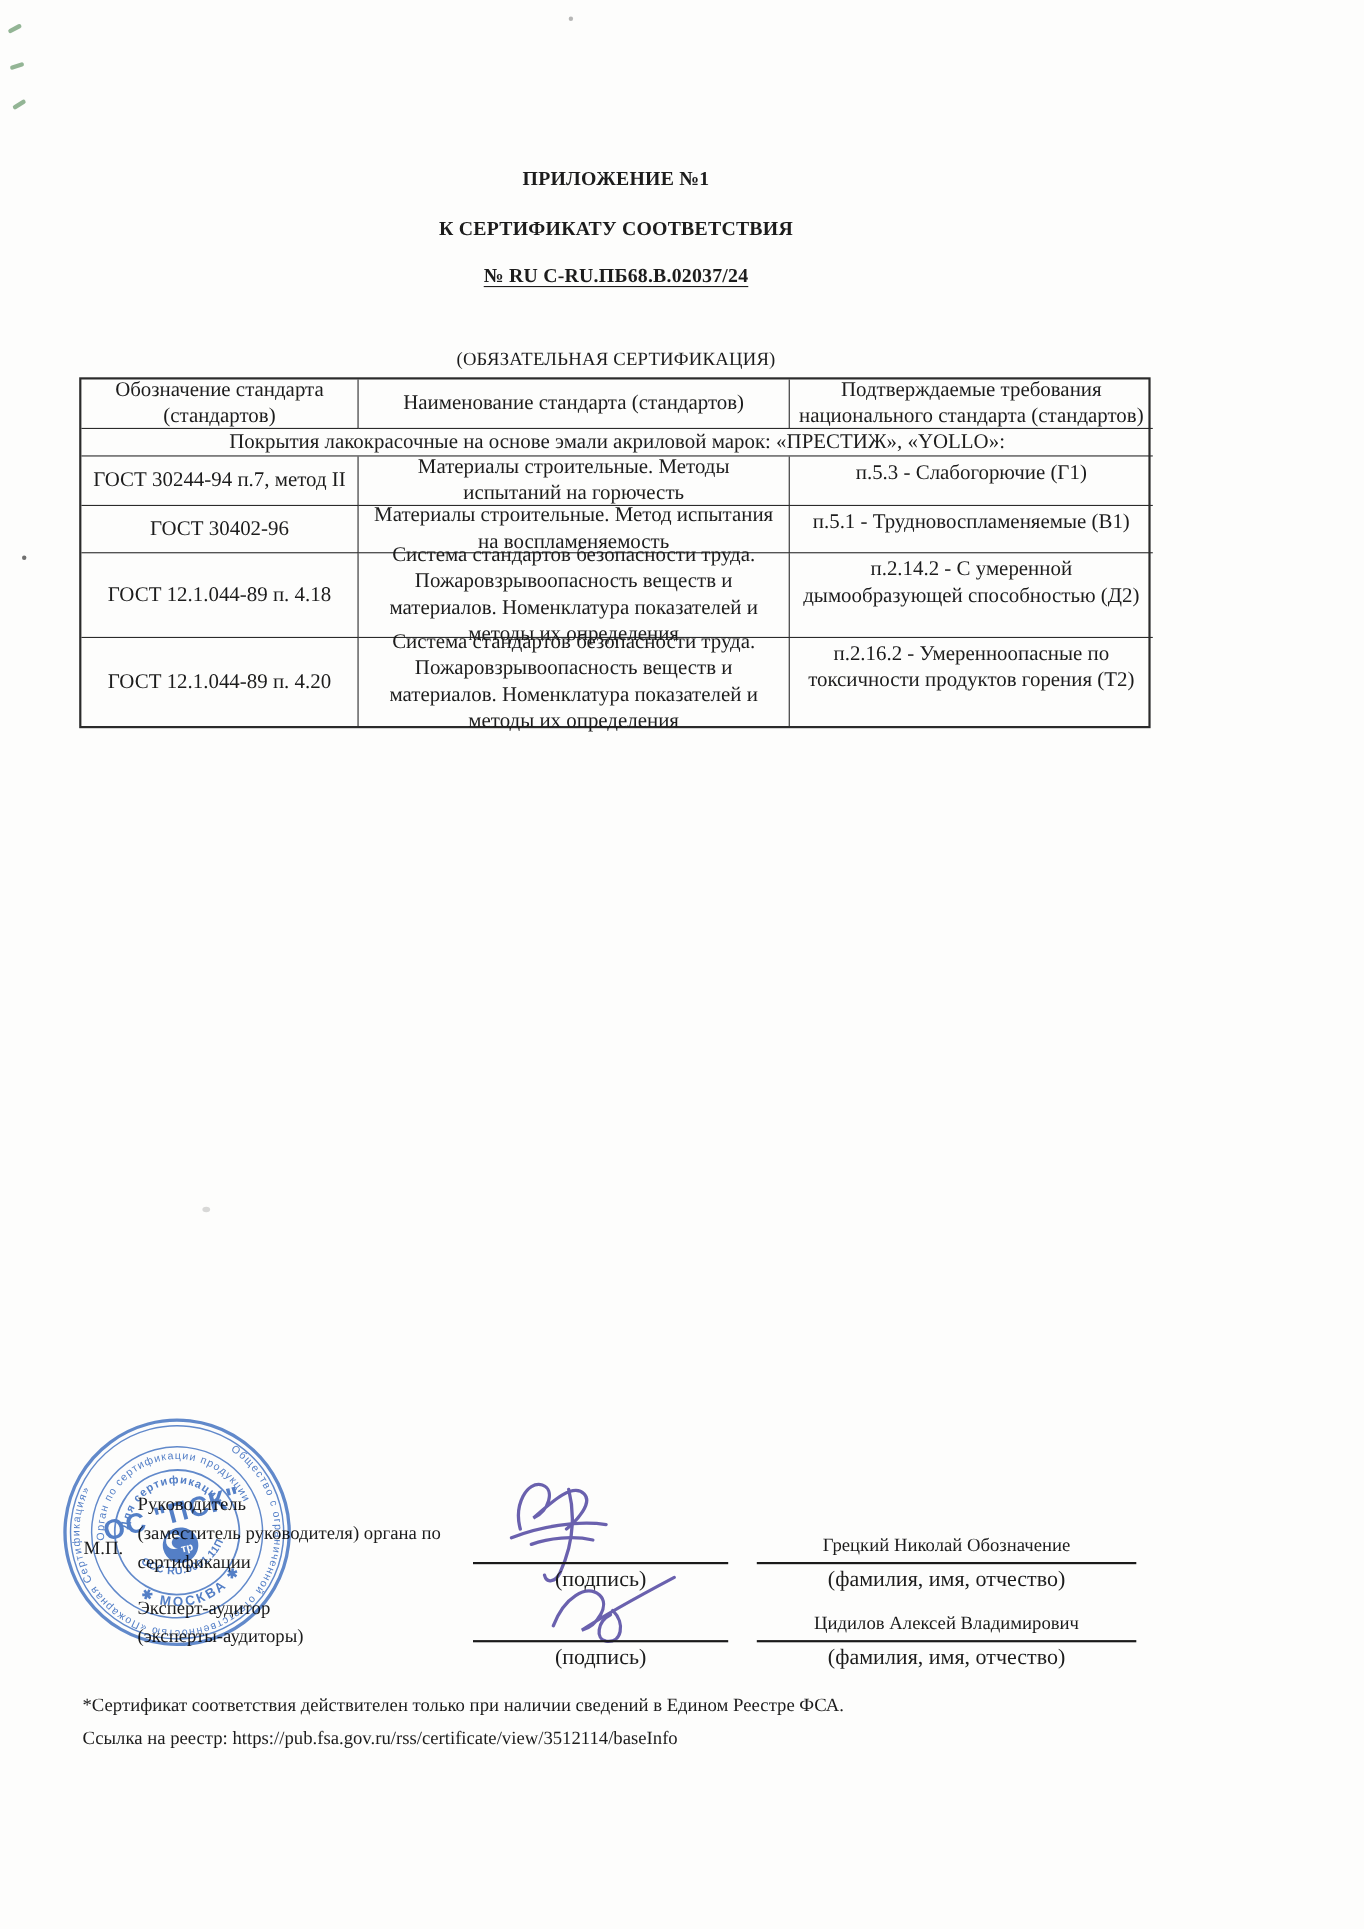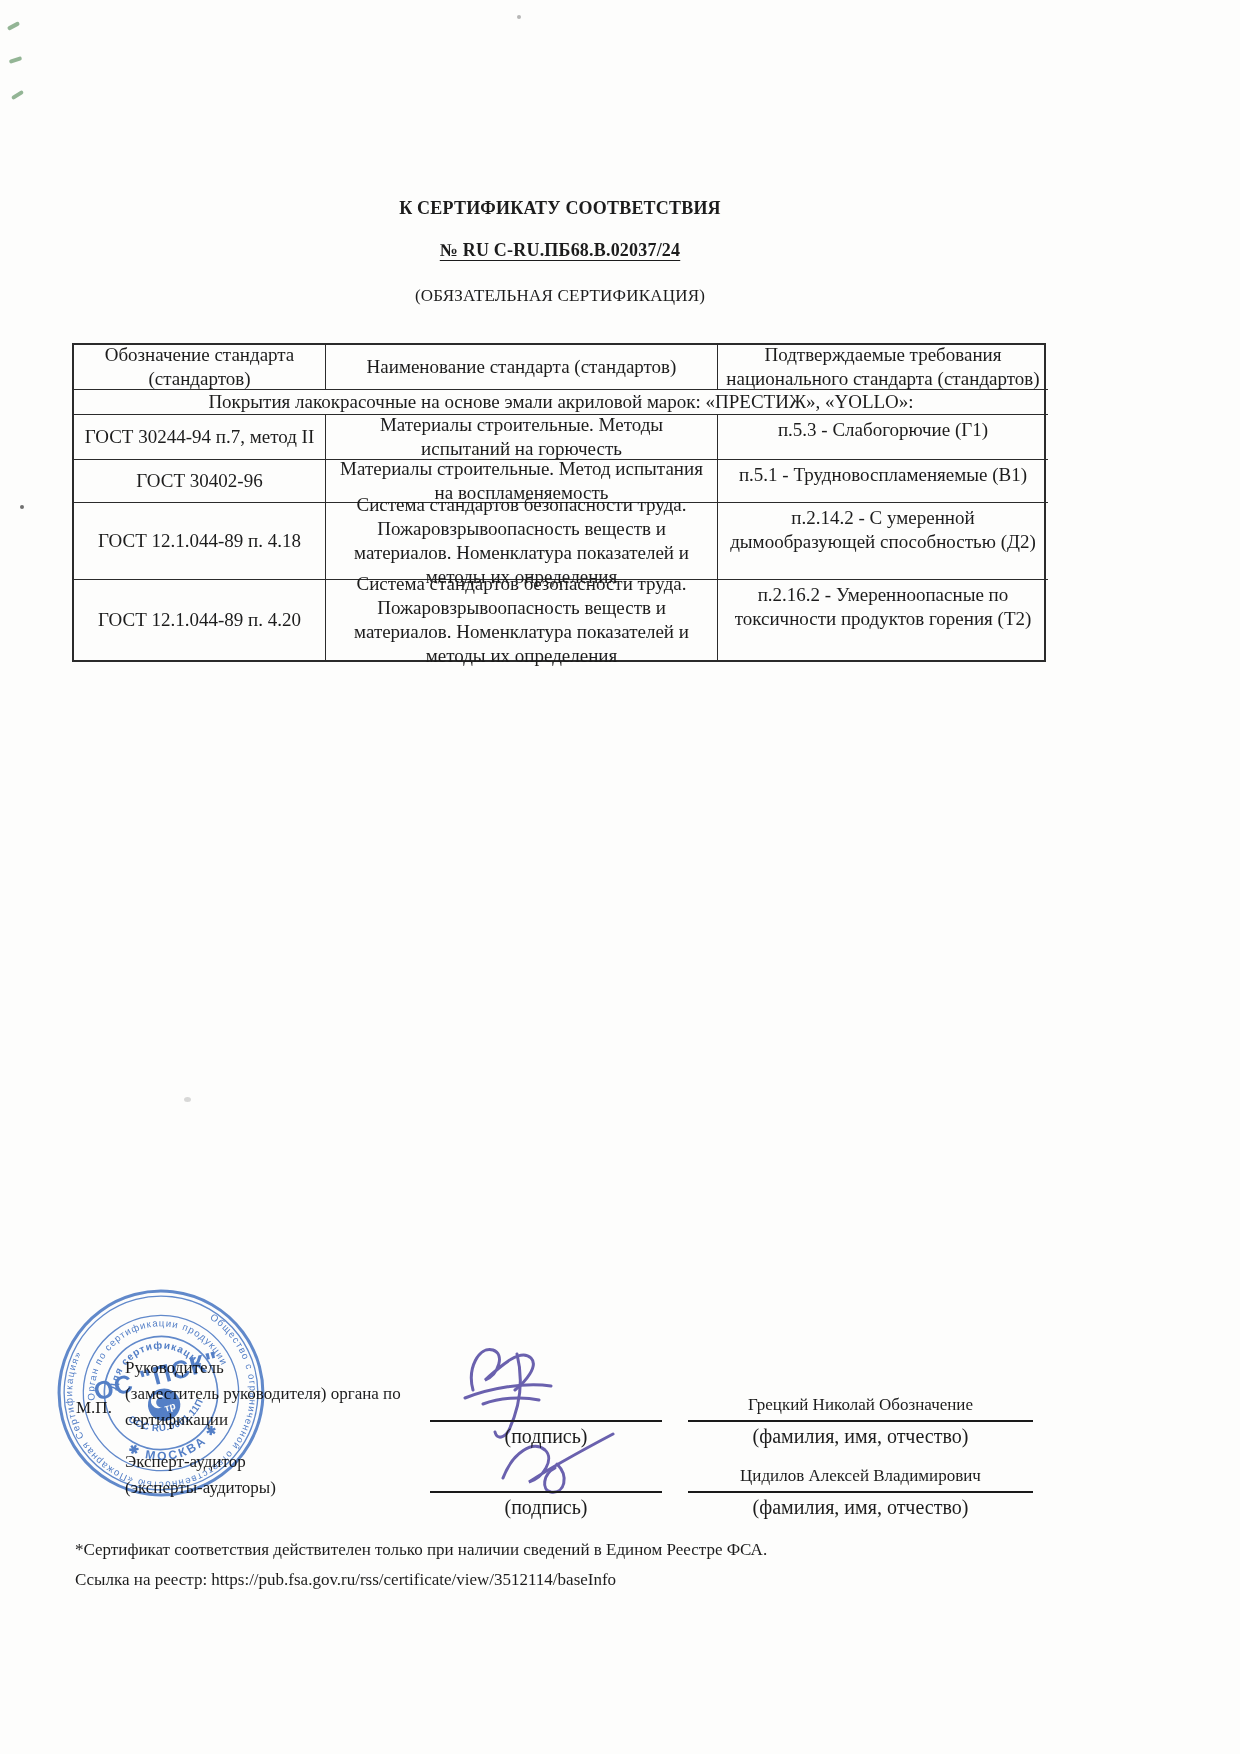--- a/index.html
+++ b/index.html
@@ -7,21 +7,21 @@
     position:relative;
     width:1240px;height:1754px;
     margin:0 auto;
     background:#fdfdfc;
     font-family:"Liberation Serif","DejaVu Serif",serif;
     color:#1c1c1c;
     overflow:hidden;
   }
   .abs{position:absolute;}
   .title-line{left:0;width:1120px;text-align:center;font-weight:bold;font-size:18px;letter-spacing:.2px;}
-  .title-normal{font-weight:normal;font-size:17px;}
+  .title-normal{font-weight:normal;font-size:17px;margin-top:31px;}
   .underlined{text-decoration:underline;text-underline-offset:4px;}
   
   .std-table{
     left:72px;top:343px;width:974px;
     display:grid;
     grid-template-columns:252px 392px 330px;
     grid-template-rows:45px 25px 45px 43px 77px 80px;
     border:2px solid #2b2b2b;
     box-sizing:border-box;
     font-size:19px;line-height:1.26;
@@ -55,20 +55,21 @@
 
 <div class="page">
 
   <div class="abs green-mark" style="left:7px;top:24px;transform:rotate(-28deg);"></div>
   <div class="abs green-mark" style="left:9px;top:58px;transform:rotate(-18deg);"></div>
   <div class="abs green-mark" style="left:11px;top:93px;transform:rotate(-32deg);"></div>
   <div class="abs dot" style="left:517px;top:15px;width:4px;height:4px;opacity:.35;"></div>
   <div class="abs dot" style="left:20px;top:505px;width:4px;height:4px;opacity:.7;"></div>
   <div class="abs dot" style="left:184px;top:1097px;width:7px;height:5px;opacity:.18;"></div>
 
+  <div class="abs title-line" style="top:152px;">ПРИЛОЖЕНИЕ №1</div>
   <div class="abs title-line" style="top:198px;">К СЕРТИФИКАТУ СООТВЕТСТВИЯ</div>
   <div class="abs title-line underlined" style="top:240px;">№ RU C-RU.ПБ68.В.02037/24</div>
   <div class="abs title-line title-normal" style="top:286px;">(ОБЯЗАТЕЛЬНАЯ СЕРТИФИКАЦИЯ)</div>
 
 
   <div class="abs std-table">
     <div class="cell">Обозначение стандарта (стандартов)</div>
     <div class="cell">Наименование стандарта (стандартов)</div>
     <div class="cell last">Подтверждаемые требования национального стандарта (стандартов)</div>
 

